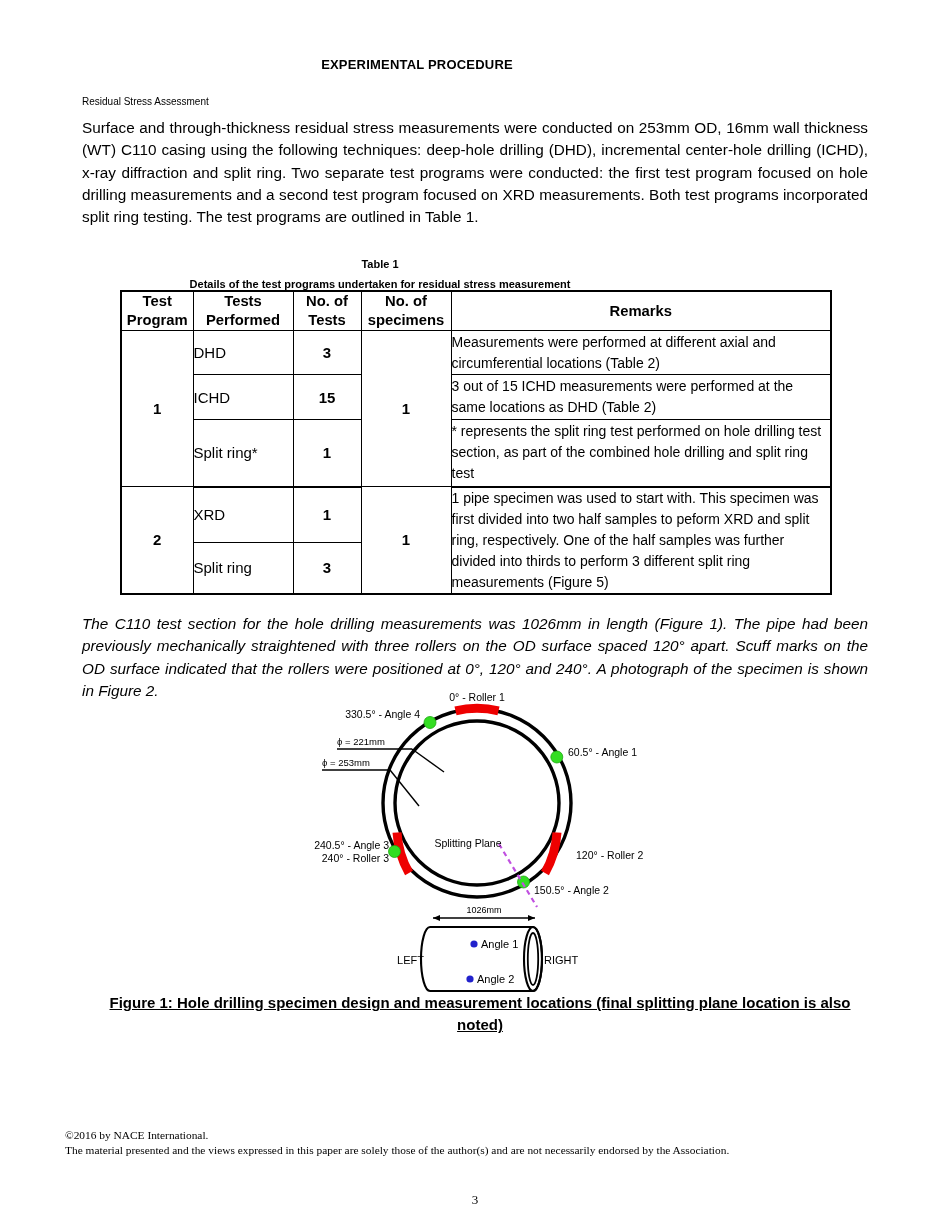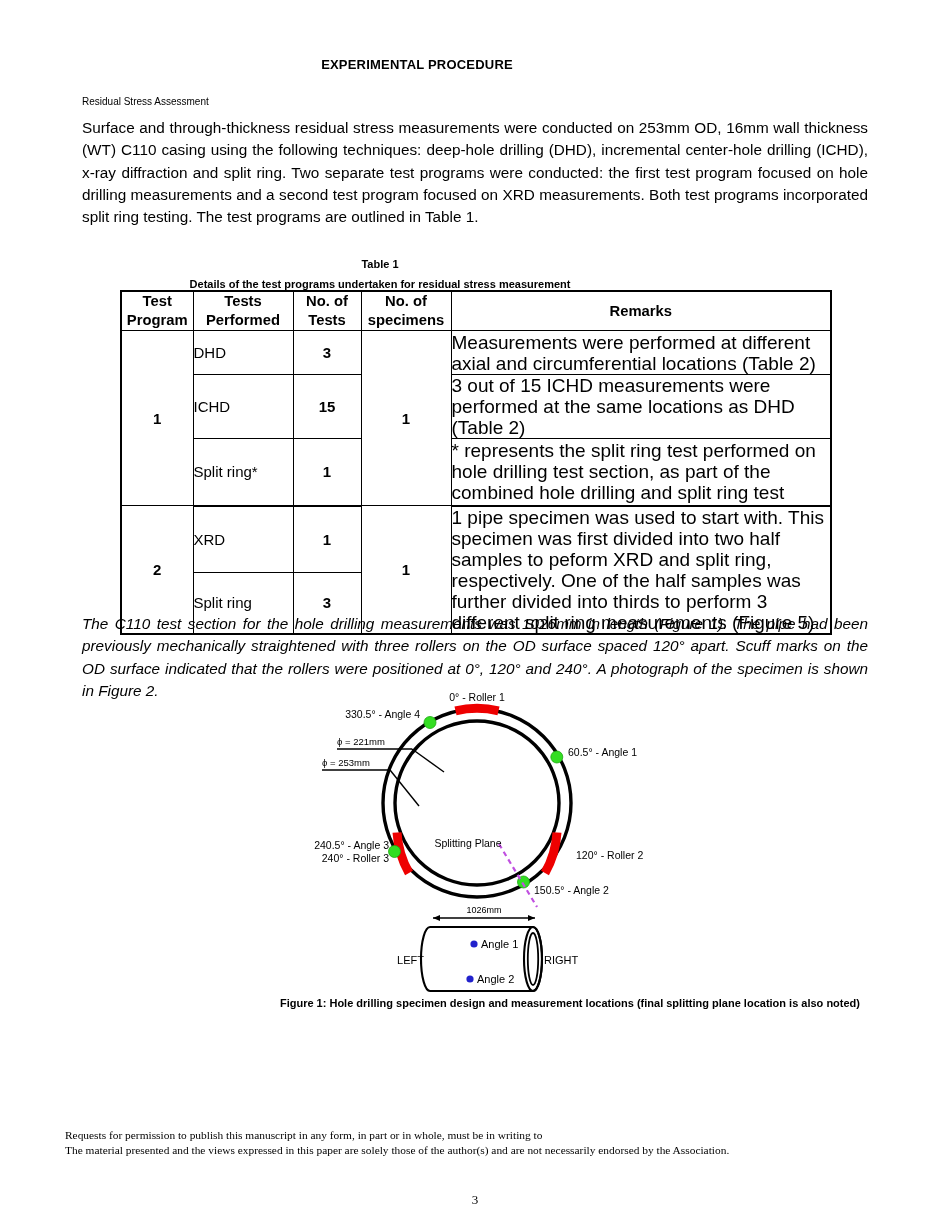--- a/index.html
+++ b/index.html
@@ -103,44 +103,45 @@
   }
   td.c-left {
     text-align: left;
     padding-left: 6px;
     font-weight: normal;
     font-size: 15px;
   }
   td.remark {
     text-align: left;
     padding: 3px 6px 3px 7px;
-    font-size: 19px;
+    font-size: 14px;
     line-height: 21px;
     font-weight: normal;
     margin-top: 44px;
   }
   td.sep-b { border-bottom: 1.6px solid #000 !important; }
 
   
   .fig-area {
     position: absolute;
     left: 0; top: 686px;
     width: 950px;
     height: 310px;
   }
   .fig-area svg { display: block; }
 
   .fig-caption {
     position: absolute;
     left: 100px; top: 992px;
     width: 760px;
-    text-align: right;
-    font-size: 11px;
+    text-align: center;
+    font-size: 15px;
     font-weight: bold;
     line-height: 22px;
+    text-decoration: underline;
   }
 
   
   .footer {
     position: absolute;
     left: 65px; top: 1128px;
     width: 800px;
     font-family: "Liberation Serif", serif;
     font-size: 11.4px;
     line-height: 15.4px;
@@ -309,19 +310,19 @@
       <text x="481" y="262" text-anchor="start" font-family="Liberation Sans, sans-serif" font-size="11">Angle 1</text>
       <text x="477" y="297" text-anchor="start" font-family="Liberation Sans, sans-serif" font-size="11">Angle 2</text>
       <text x="424" y="278" text-anchor="end" font-family="Liberation Sans, sans-serif" font-size="11">LEFT</text>
       <text x="544" y="278" text-anchor="start" font-family="Liberation Sans, sans-serif" font-size="11">RIGHT</text>
     </svg>
   </div>
 
   <div class="fig-caption">Figure 1: Hole drilling specimen design and measurement locations (final splitting plane location is also noted)</div>
 
   <div class="footer">
-    <div>Requests for permission to publish this manuscript in any form, in part or in whole, must be in writing to</div>
+    <div>©2016 by NACE International.</div>
     <div>The material presented and the views expressed in this paper are solely those of the author(s) and are not necessarily endorsed by the Association.</div>
   </div>
 
   <div class="pagenum">3</div>
 
 </div>
 
 </body></html>

